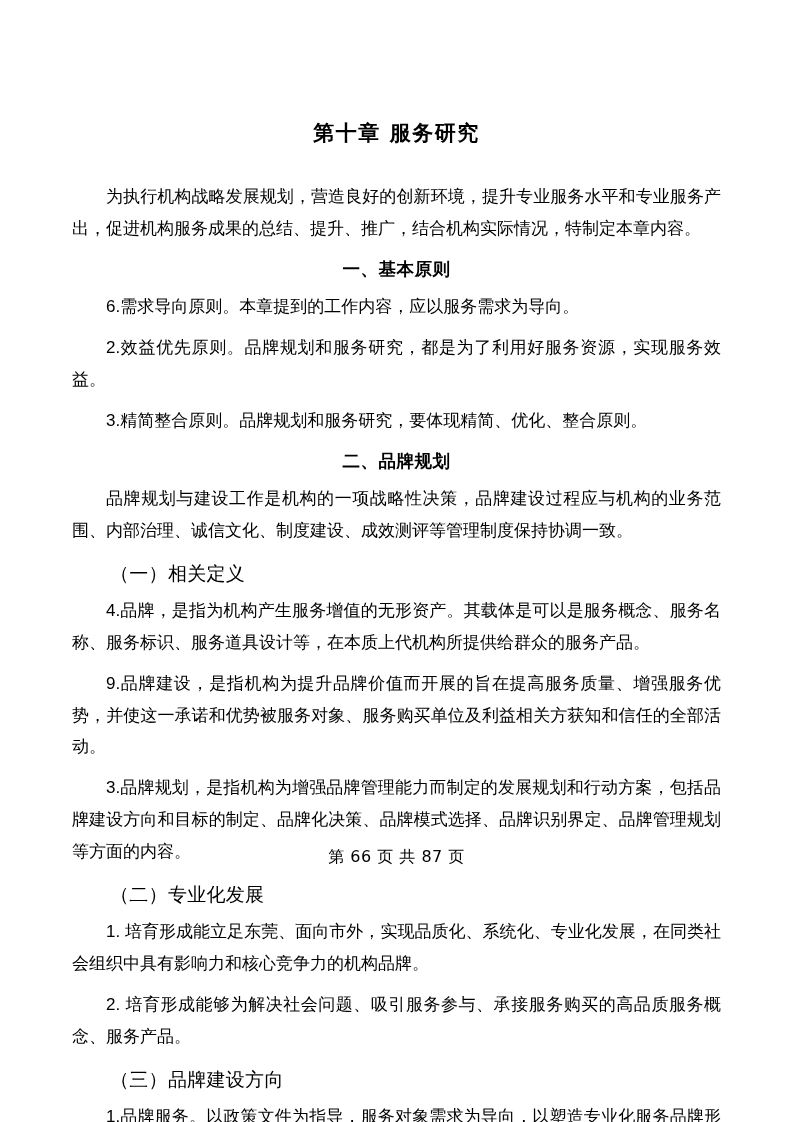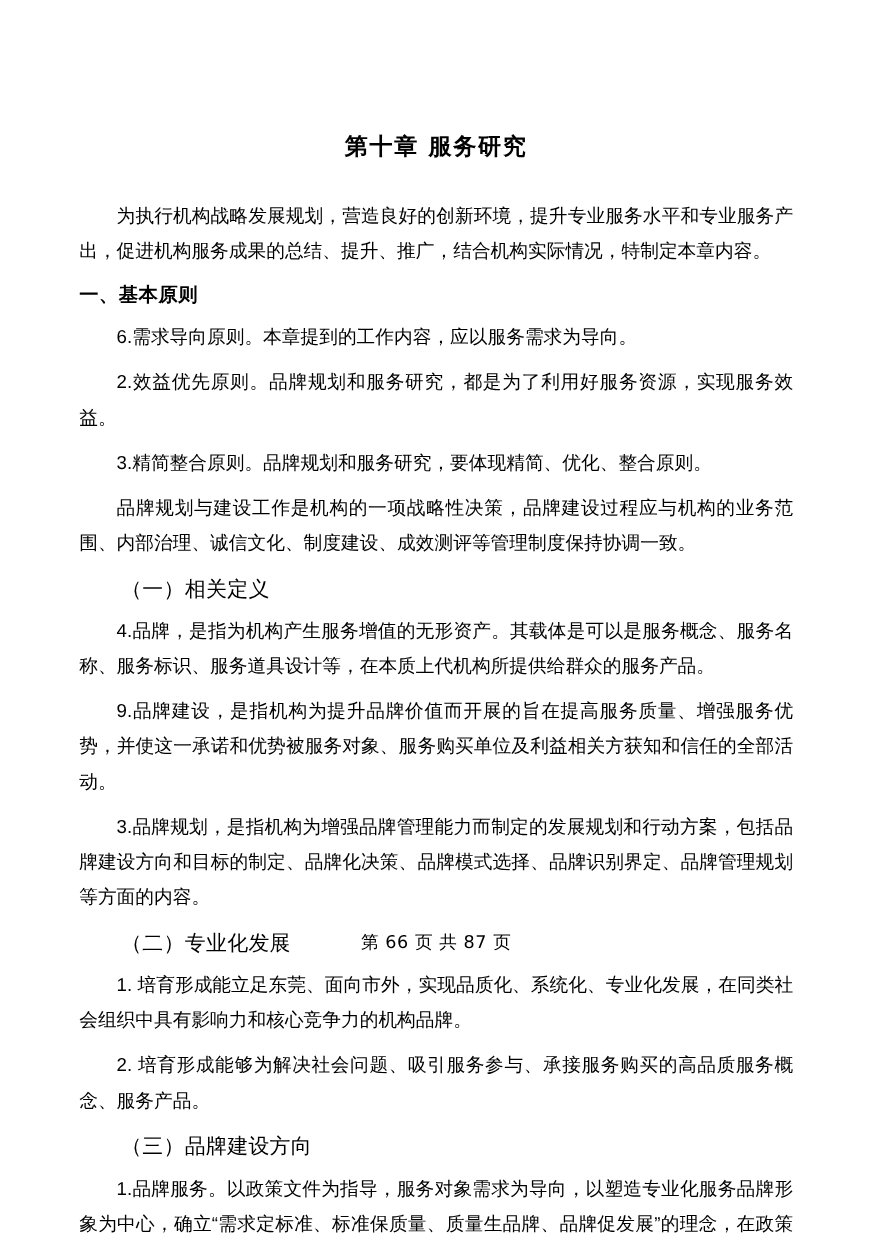--- a/index.html
+++ b/index.html
@@ -39,20 +39,21 @@
     text-justify: inter-ideograph;
     text-indent: 2em;
   }
   h2.heading-1 {
     margin: 10px 0 6px 0;
     font-size: 17.5px;
     font-weight: bold;
     font-family: "DejaVu Sans", "Liberation Sans", sans-serif;
     line-height: 1.7;
     letter-spacing: 0.5px;
+    text-align: center;
   }
   h3.heading-2 {
     margin: 4px 0 4px 0;
     font-size: 19px;
     font-weight: normal;
     font-family: "DejaVu Sans", "Liberation Sans", sans-serif;
     line-height: 1.85;
     text-indent: 2em;
     letter-spacing: 0.3px;
   }
@@ -75,20 +76,21 @@
   <h1 class="doc-title">第十章  服务研究</h1>
 
   <p class="body-para">为执行机构战略发展规划，营造良好的创新环境，提升专业服务水平和专业服务产出，促进机构服务成果的总结、提升、推广，结合机构实际情况，特制定本章内容。</p>
 
   <h2 class="heading-1">一、基本原则</h2>
 
   <p class="body-para">6.需求导向原则。本章提到的工作内容，应以服务需求为导向。</p>
   <p class="body-para">2.效益优先原则。品牌规划和服务研究，都是为了利用好服务资源，实现服务效益。</p>
   <p class="body-para">3.精简整合原则。品牌规划和服务研究，要体现精简、优化、整合原则。</p>
 
+  <h2 class="heading-1">二、品牌规划</h2>
 
   <p class="body-para">品牌规划与建设工作是机构的一项战略性决策，品牌建设过程应与机构的业务范围、内部治理、诚信文化、制度建设、成效测评等管理制度保持协调一致。</p>
 
   <h3 class="heading-2">（一）相关定义</h3>
 
   <p class="body-para">4.品牌，是指为机构产生服务增值的无形资产。其载体是可以是服务概念、服务名称、服务标识、服务道具设计等，在本质上代机构所提供给群众的服务产品。</p>
   <p class="body-para">9.品牌建设，是指机构为提升品牌价值而开展的旨在提高服务质量、增强服务优势，并使这一承诺和优势被服务对象、服务购买单位及利益相关方获知和信任的全部活动。</p>
   <p class="body-para">3.品牌规划，是指机构为增强品牌管理能力而制定的发展规划和行动方案，包括品牌建设方向和目标的制定、品牌化决策、品牌模式选择、品牌识别界定、品牌管理规划等方面的内容。</p>
 
   <h3 class="heading-2">（二）专业化发展</h3>

